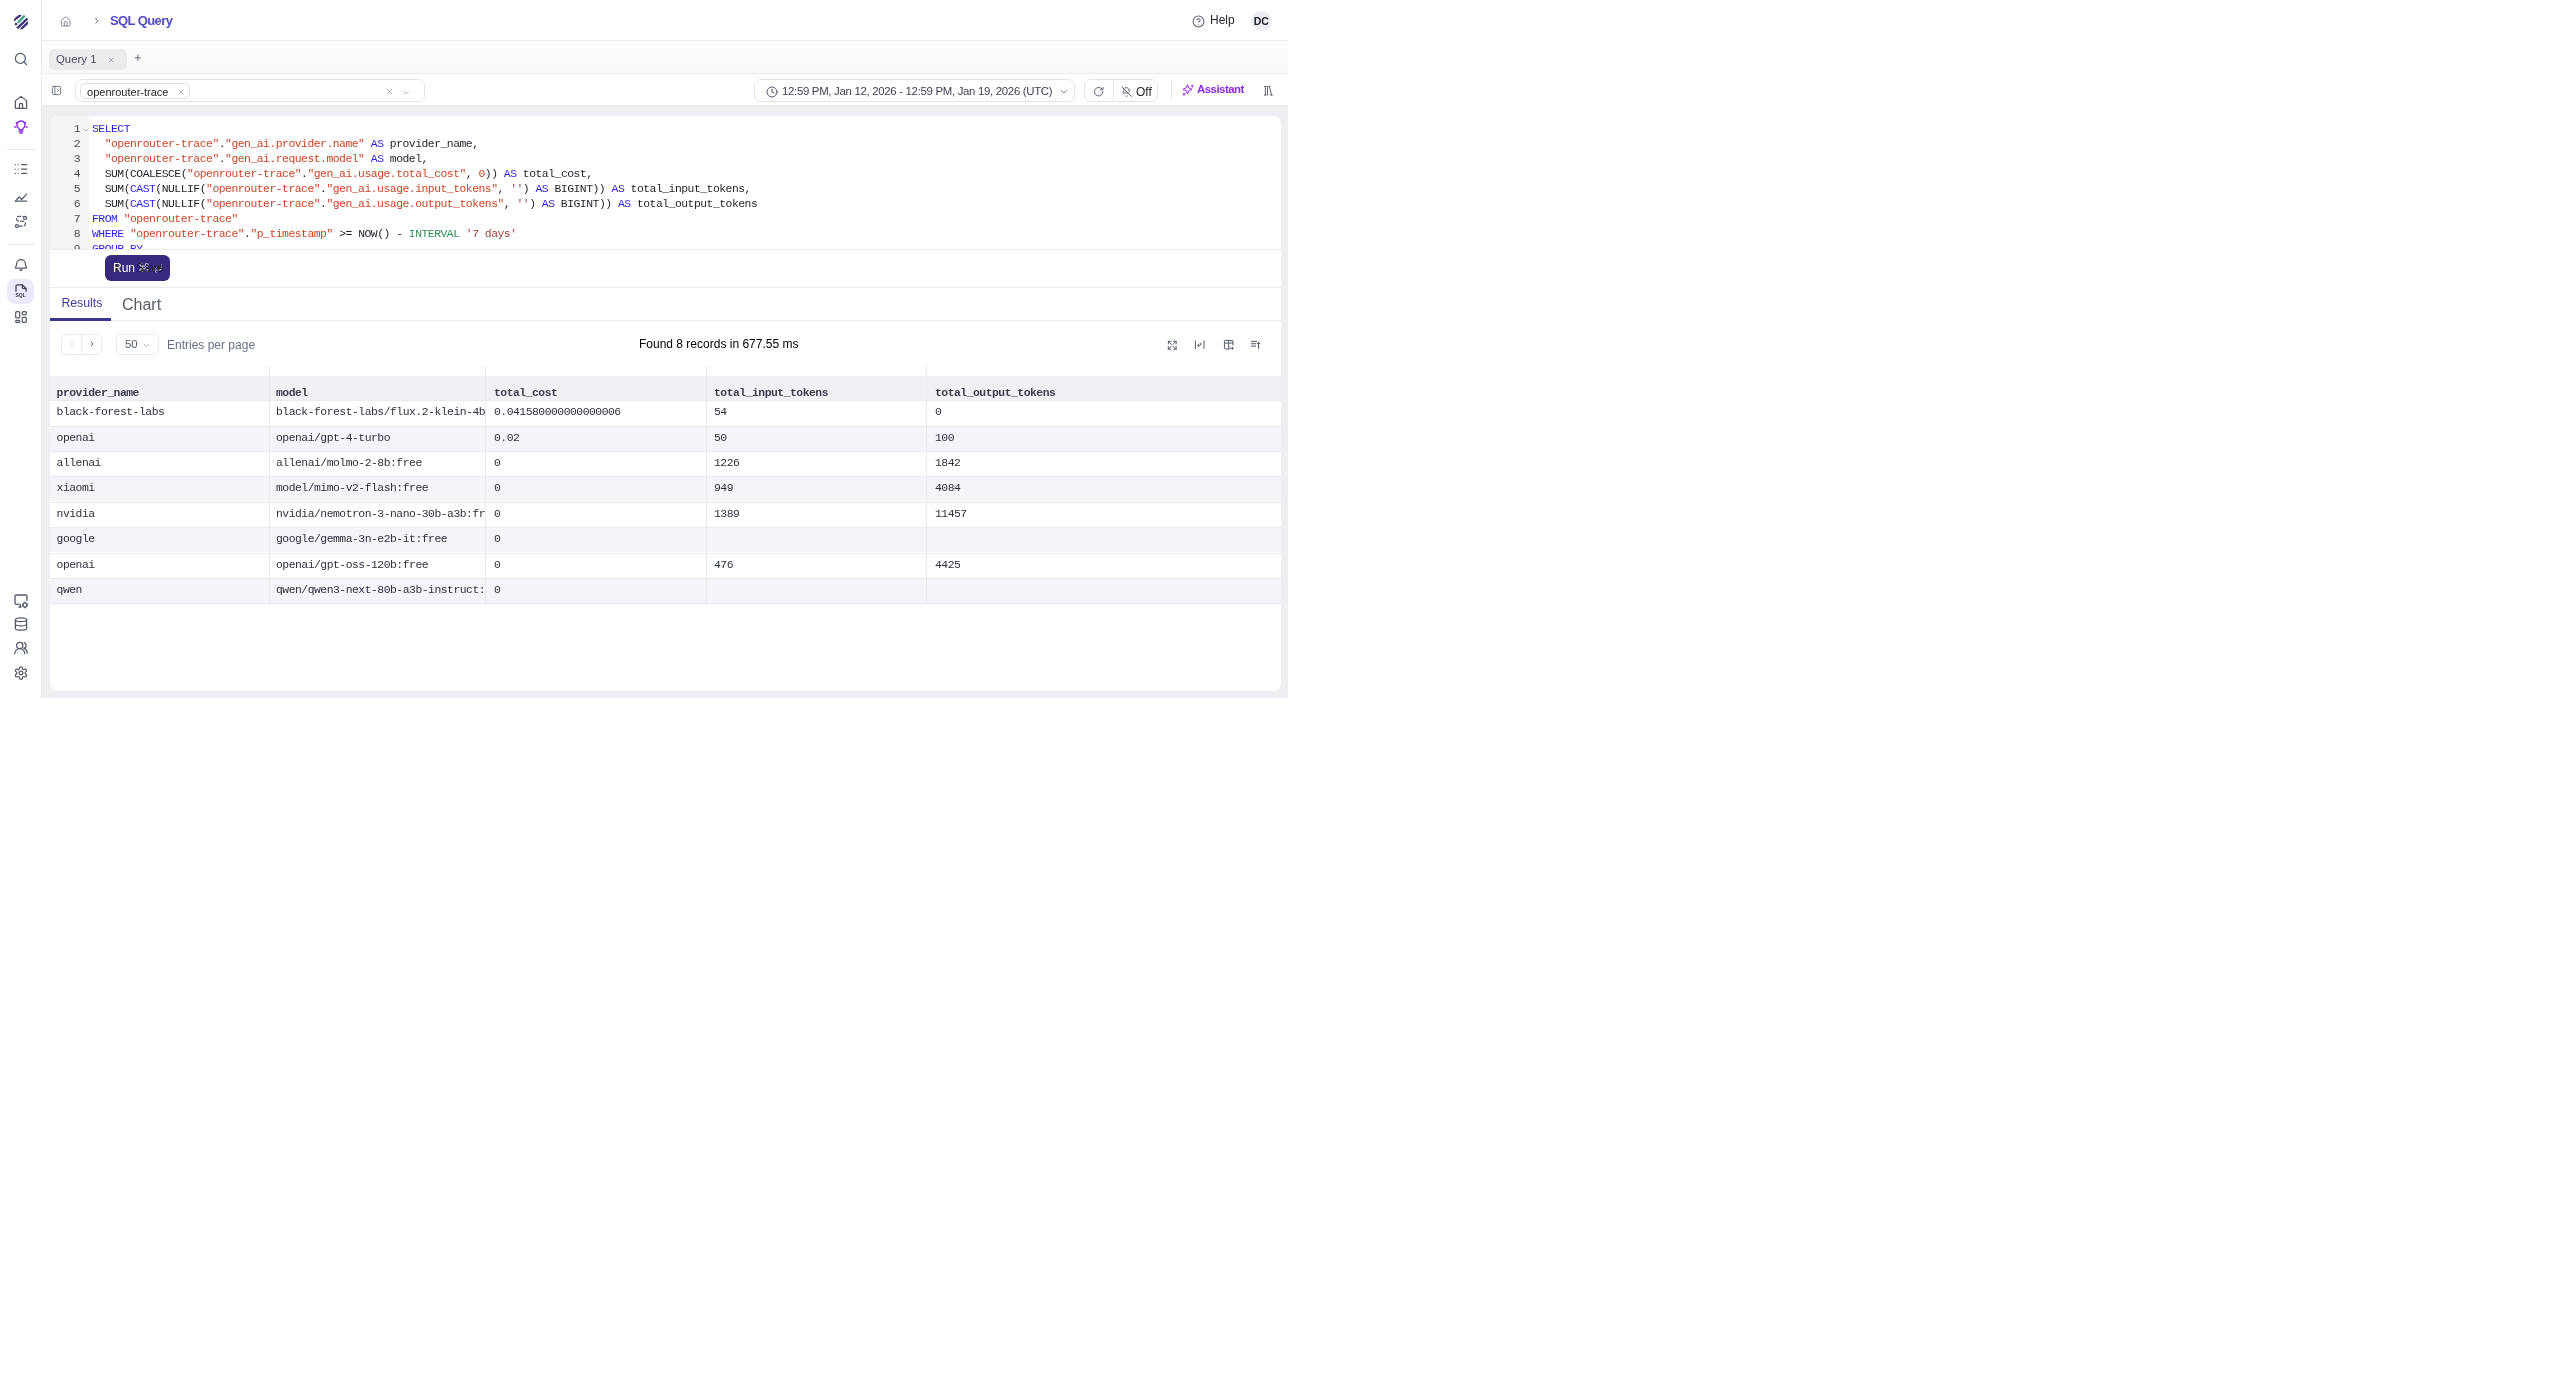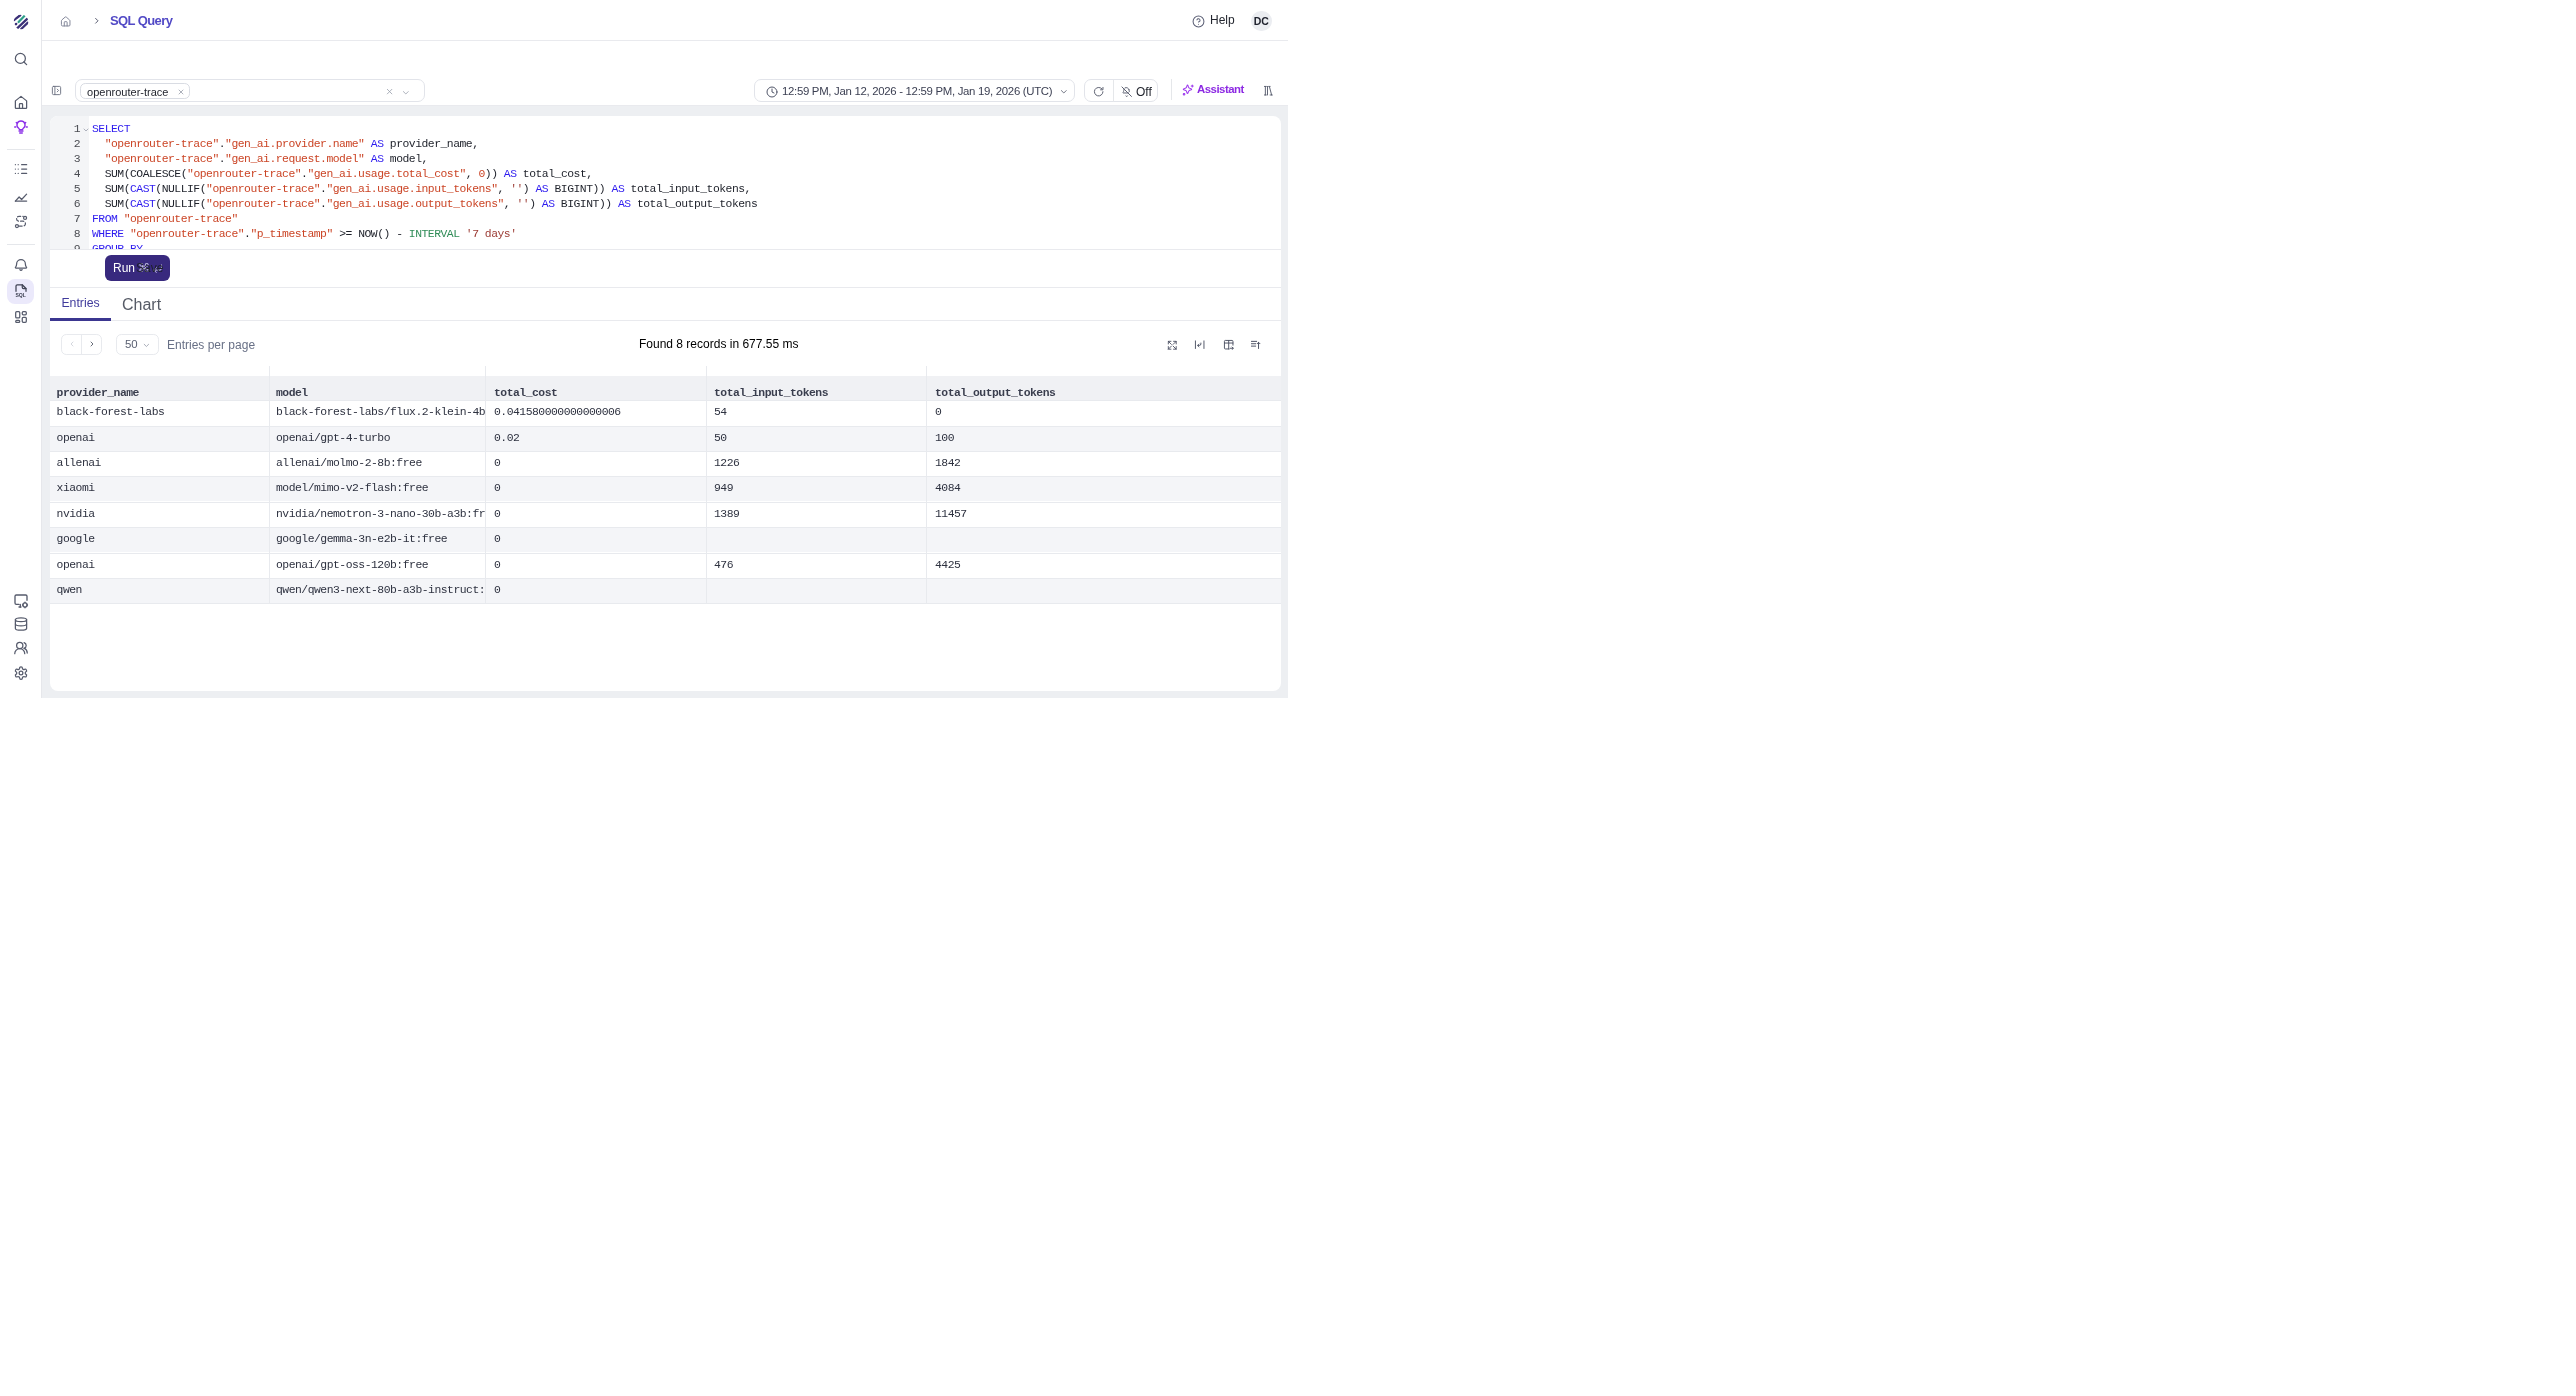--- a/index.html
+++ b/index.html
@@ -58,20 +58,33 @@
     <div class="abs" style="left:68px;top:13px;font-size:13px;font-weight:bold;color:#524ac6;letter-spacing:-0.6px">SQL Query</div>
     <div class="abs" style="left:1150px;top:14.5px;color:#5b5f75">
         <svg width="13" height="13" viewBox="0 0 24 24" fill="none" stroke="currentColor" stroke-width="1.9" stroke-linecap="round" stroke-linejoin="round">
           <circle cx="12" cy="12" r="10"></circle>
           <path d="M9.1 9a3 3 0 0 1 5.8 1c0 2-3 3-3 3"></path>
           <path d="M12 17h.01"></path>
         </svg>
       </div>
     <div class="abs" style="left:1168px;top:13px;font-size:12px;color:#23262f">Help</div>
     <div class="abs" style="left:1209px;top:10.8px;width:20.6px;height:20.6px;border-radius:50%;background:#ebedf1;text-align:center;line-height:20.6px;font-size:10.5px;font-weight:bold;color:#20232e">DC</div>
+  </div>
+  <div class="abs" id="tabrow">
+    <div id="qtab">
+      <span style="position:absolute;left:6.6px;top:3.5px">Query 1</span>
+      <svg style="position:absolute;left:58px;top:6.6px;color:#878da0" width="8.3" height="8.3" viewBox="0 0 24 24" fill="none" stroke="currentColor" stroke-width="2.2" stroke-linecap="round">
+          <path d="M18 6 6 18"></path>
+          <path d="m6 6 12 12"></path>
+        </svg>
+    </div>
+    <svg class="abs" style="left:91px;top:12px;color:#5b6170" width="9.6" height="9.6" viewBox="0 0 24 24" fill="none" stroke="currentColor" stroke-width="2.2" stroke-linecap="round">
+        <path d="M5 12h14"></path>
+        <path d="M12 5v14"></path>
+      </svg>
   </div>
   <div class="abs" id="dsrow">
     <svg class="abs" style="left:9.2px;top:11.4px;color:#6a7080" width="11" height="11" viewBox="0 0 24 24" fill="none" stroke="currentColor" stroke-width="2" stroke-linecap="round" stroke-linejoin="round">
         <rect x="3" y="3" width="18" height="18" rx="2.5"></rect>
         <path d="M8.5 3v18"></path>
         <path d="m13.5 9 3 3-3 3"></path>
       </svg>
     <div class="box" style="left:33px;top:5.3px;width:350px;height:23px">
       <div style="position:absolute;left:4px;top:2.6px;width:110px;height:16.6px;border:0.9px solid #d9dce3;border-radius:5.3px;background:#fff">
         <span style="position:absolute;left:6.1px;top:2.2px;font-size:11px;color:#23262f">openrouter-trace</span>
@@ -162,21 +175,21 @@
           <span style="position:absolute;left:8px;top:5.7px;font-size:12px">Run</span>
           <span style="position:absolute;left:33px;top:5.3px;font-size:12px;color:#cfcbe9">⌘</span>
           <svg style="position:absolute;left:47px;top:8px;color:#cfcbe9" width="11.4" height="11.4" viewBox="0 0 24 24" fill="none" stroke="currentColor" stroke-width="2" stroke-linecap="round" stroke-linejoin="round">
               <polyline points="9 10 4 15 9 20"></polyline>
               <path d="M20 4v7a4 4 0 0 1-4 4H4"></path>
             </svg>
         </div>
         <span style="position:absolute;left:86px;top:11.4px;font-size:12px;color:#1d202b">Save</span>
       </div>
       <div id="tabs2">
-        <span style="position:absolute;left:11.4px;top:8.3px;font-size:12.3px;font-weight:500;color:#403b9c">Entries</span>
+        <span style="position:absolute;left:11.4px;top:8.3px;font-size:12.3px;font-weight:500;color:#403b9c">Results</span>
         <span style="position:absolute;left:72px;top:8.3px;font-size:16px;color:#565b66">Chart</span>
         <div style="position:absolute;left:0;top:30px;width:61px;height:3.1px;background:#3b3690"></div>
       </div>
       <div id="pgrow">
         <div style="position:absolute;left:11px;top:13px;width:41px;height:21px;border:0.9px solid #e8eaee;border-radius:5.3px;display:flex">
           <div style="width:20px;border-right:0.9px solid #e8eaee;position:relative">
               <svg style="position:absolute;left:6.1px;top:5.7px;color:#c9cdd5" width="8" height="8" viewBox="0 0 24 24" fill="none" stroke="currentColor" stroke-width="2.4" stroke-linecap="round" stroke-linejoin="round">
                 <path d="m15 18-6-6 6-6"></path>
               </svg>
             </div>

